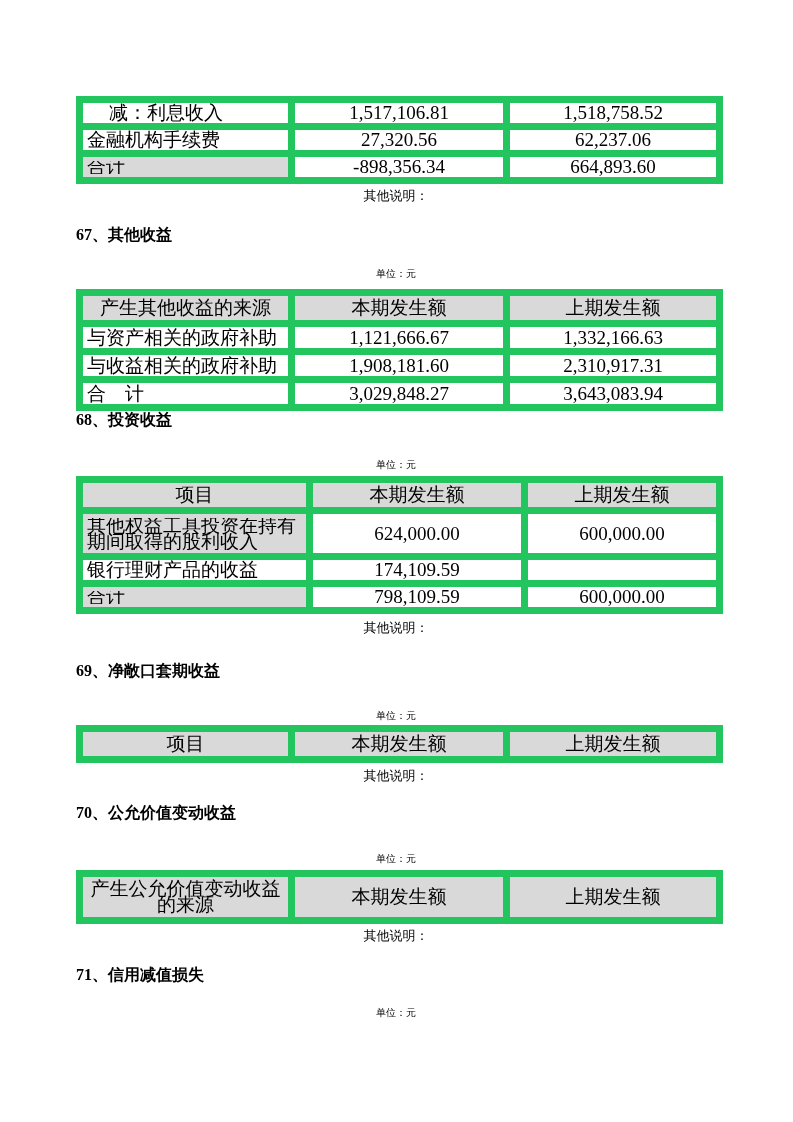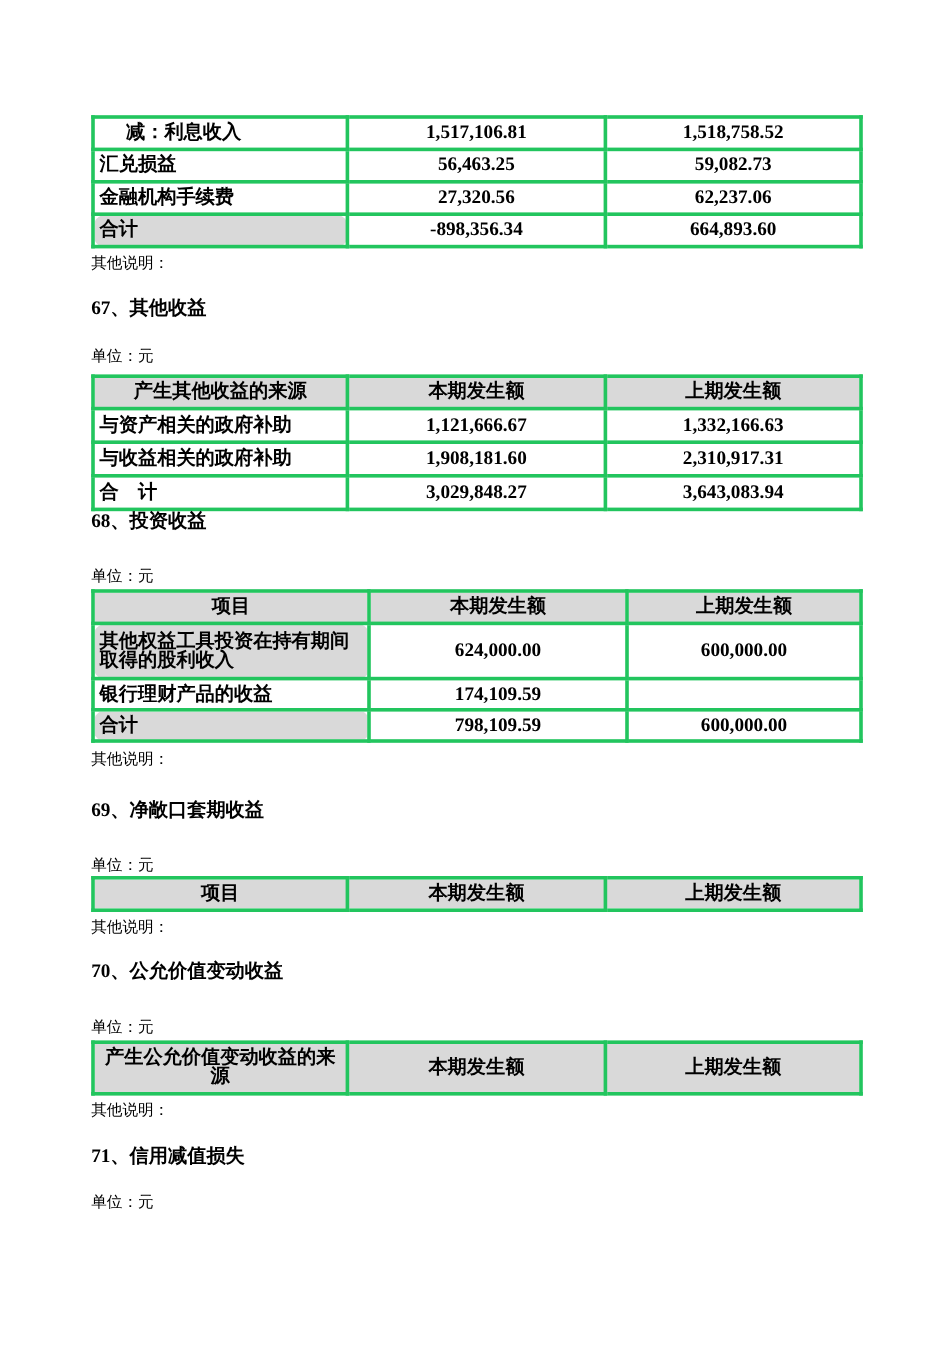--- a/index.html
+++ b/index.html
@@ -17,23 +17,23 @@
     left:76px; top:96px;
     width:640px;
   }
   .tbl {
     border-collapse:collapse;
     table-layout:fixed;
     width:640px;
     border:2px solid #000;
   }
   .tbl td, .tbl th {
-    border:3px solid #22c55e;
-    font-weight:bold;
-    font-size:16px;
+    border:7px solid #22c55e;
+    font-weight:normal;
+    font-size:19px;
     overflow:hidden;
     line-height:16px;
   }
   .tbl-equal col.c1 { width:212px; }
   .tbl-equal col.c2 { width:215px; }
   .tbl-equal col.c3 { width:213px; }
   .tbl-invest col.c1 { width:230px; }
   .tbl-invest col.c2 { width:215px; }
   .tbl-invest col.c3 { width:195px; }
   .th {
@@ -43,56 +43,52 @@
   }
   .lbl { text-align:left;  padding:2px 4px; }
   .num { text-align:center; padding:2px 4px; }
   .gray { background:#d9d9d9;border-radius:10px; }
   .indent { padding-left:26px; }
   .wrap2 { line-height:21px; vertical-align:middle; }
   .notes {
     margin:0;
     line-height:14px;
     font-size:13px;
+    text-align:center;
   }
   .heading {
     margin:0;
     font-size:16px;
     line-height:18px;
     font-weight:bold;
   }
   .unit {
     margin:0;
     line-height:14px;
-    font-size:13px;
-    text-align:left;
+    font-size:10px;
+    text-align:center;
   }
 </style>
 </head>
 <body>
 
 <div class="page">
   <div class="content">
 
     <table class="tbl tbl-equal">
       <colgroup>
           <col class="c1">
           <col class="c2">
           <col class="c3">
         </colgroup>
       <tbody>
         <tr style="height:27px;">
           <td class="lbl indent">减：利息收入</td>
           <td class="num">1,517,106.81</td>
           <td class="num">1,518,758.52</td>
-        </tr>
-        <tr style="height:27px;">
-          <td class="lbl">汇兑损益</td>
-          <td class="num">56,463.25</td>
-          <td class="num">59,082.73</td>
         </tr>
         <tr style="height:27px;">
           <td class="lbl">金融机构手续费</td>
           <td class="num">27,320.56</td>
           <td class="num">62,237.06</td>
         </tr>
         <tr style="height:27px;">
           <td class="lbl gray">合计</td>
           <td class="num">-898,356.34</td>
           <td class="num">664,893.60</td>

